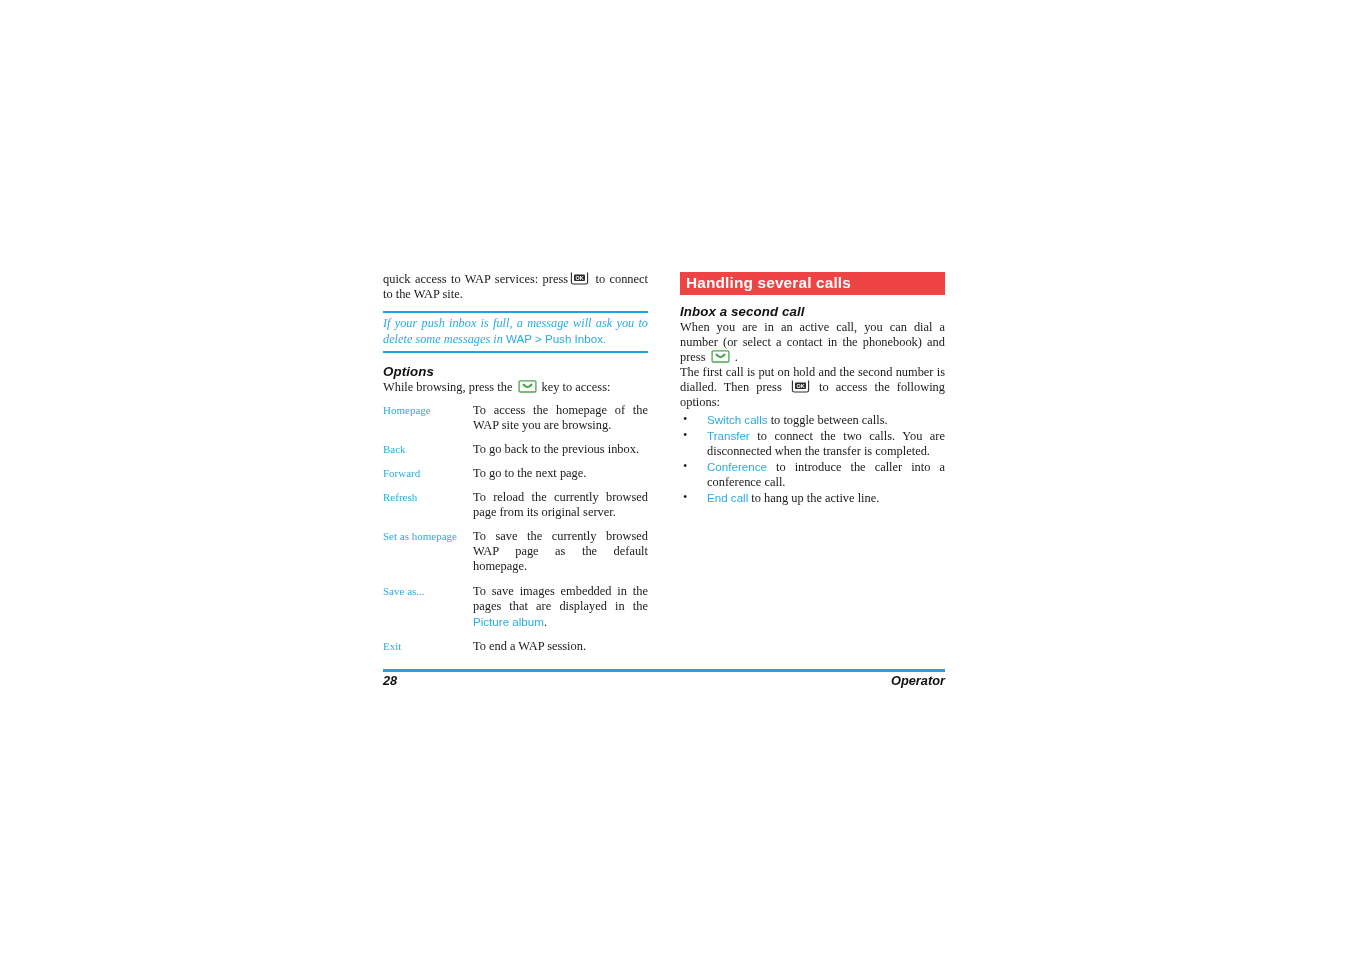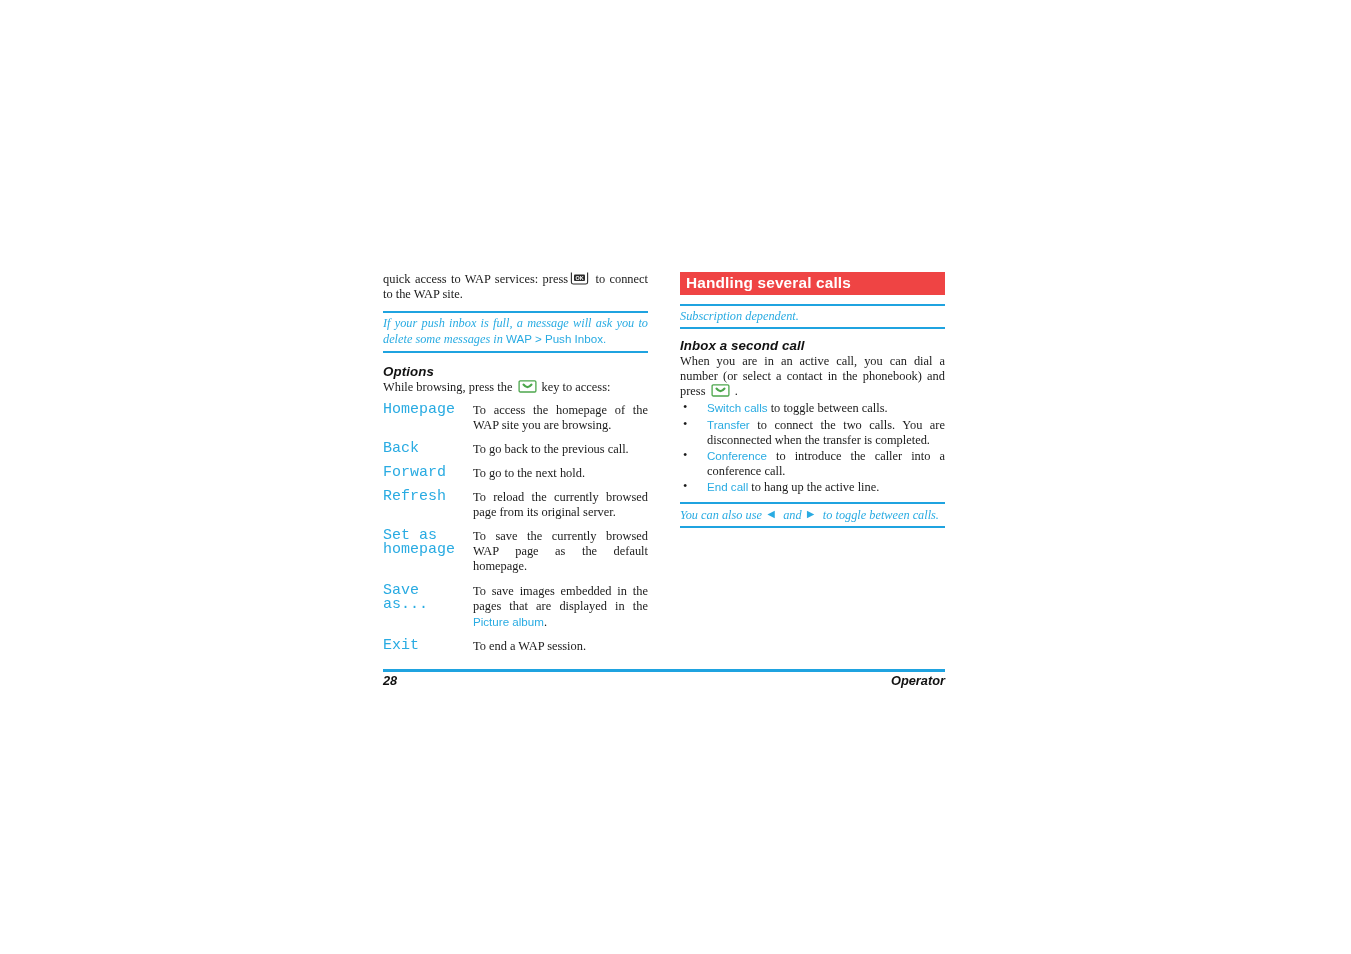--- a/index.html
+++ b/index.html
@@ -93,22 +93,22 @@
     border-collapse: collapse;
     margin-top: 8px;
   }
   .deftable td {
     vertical-align: top;
     padding: 0 0 9px 0;
   }
   .deftable td.term {
     width: 84px;
     padding-right: 6px;
-    font-family: Liberation Mono, monospace;
-    font-size: 15px;
+    font-family: Liberation Serif, serif;
+    font-size: 11px;
     line-height: 14px;
     color: #29ABE2;
   }
   .deftable td.desc {
     font-family: "Liberation Serif", serif;
     font-size: 12.4px;
     line-height: 15.1px;
     text-align: justify;
     color: #1a1a1a;
   }
@@ -209,25 +209,25 @@
           </svg></span>  <span>key to access:</span></p>
 
     <table class="deftable">
       <tbody>
         <tr>
           <td class="term">Homepage</td>
           <td class="desc">To access the homepage of the WAP site you are browsing.</td>
         </tr>
         <tr>
           <td class="term">Back</td>
-          <td class="desc">To go back to the previous call.</td>
+          <td class="desc">To go back to the previous inbox.</td>
         </tr>
         <tr>
           <td class="term">Forward</td>
-          <td class="desc">To go to the next hold.</td>
+          <td class="desc">To go to the next page.</td>
         </tr>
         <tr>
           <td class="term">Refresh</td>
           <td class="desc">To reload the currently browsed page from its original server.</td>
         </tr>
         <tr>
           <td class="term">Set as homepage</td>
           <td class="desc">To save the currently browsed WAP page as the default homepage.</td>
         </tr>
         <tr>
@@ -240,38 +240,41 @@
         </tr>
       </tbody>
     </table>
 
   </div>
 
   <div class="col col-right">
 
     <div class="bar-heading">Handling several calls</div>
 
-    <div class="note nojust">Subscription dependent.</div>
 
     <div class="sub-heading tight">Inbox a second call</div>
 
     <p class="body-text"><span>When you are in an active call, you can dial a number (or select a contact in the phonebook) and press</span> <span class="key"><svg width="19" height="13" viewBox="0 0 19 13">
             <rect x="1.1" y="0.8" width="16.8" height="11.2" rx="1.2" fill="none" stroke="#4CA64C" stroke-width="1.3"></rect>
             <path d="M5.6 4.6 Q9.5 9.6 13.4 4.6" fill="none" stroke="#4CA64C" stroke-width="2.3" stroke-linecap="round"></path>
           </svg></span> <span>.</span></p>
 
+    <p class="body-text"><span>The first call is put on hold and the second number is dialled. Then press</span> <span class="key"><svg width="19" height="13" viewBox="0 0 19 13">
+            <path d="M1.4 0.6 L1.4 10.2 Q1.4 12.0 3.4 12.0 L15.6 12.0 Q17.6 12.0 17.6 10.2 L17.6 0.6" fill="none" stroke="#2b2b2b" stroke-width="1.1"></path>
+            <rect x="4.0" y="2.6" width="11" height="6.4" rx="1" fill="#2b2b2b"></rect>
+            <text x="9.5" y="7.9" font-family="Liberation Sans, sans-serif" font-size="5.4" font-weight="bold" fill="#ffffff" text-anchor="middle">OK</text>
+          </svg></span> <span>to access the following options:</span></p>
 
     <ul class="bullets">
       <li><span class="dot">•</span><span class="link">Switch calls</span><span> to toggle between calls.</span></li>
       <li><span class="dot">•</span><span class="link">Transfer</span><span> to connect the two calls. You are disconnected when the transfer is completed.</span></li>
       <li><span class="dot">•</span><span class="link">Conference</span><span> to introduce the caller into a conference call.</span></li>
       <li><span class="dot">•</span><span class="link">End call</span><span> to hang up the active line.</span></li>
     </ul>
 
-    <div class="note nojust" style="margin-top:7px;"><span>You can also use</span><span class="arrow">◄</span> <span>and</span><span class="arrow">►</span> <span>to toggle between calls.</span></div>
 
   </div>
 
 </div>
 
 <div class="footer-rule"></div>
 <div class="footer">
   <span>28</span>
   <span>Operator</span>
 </div>

